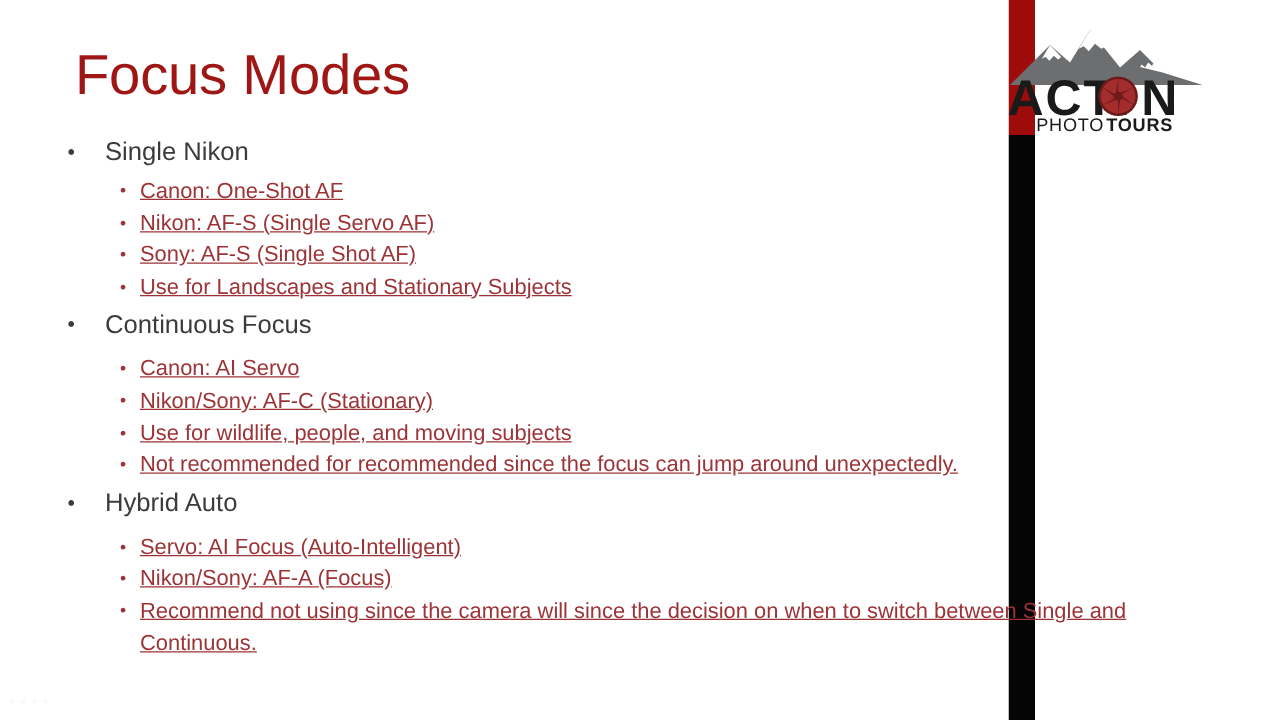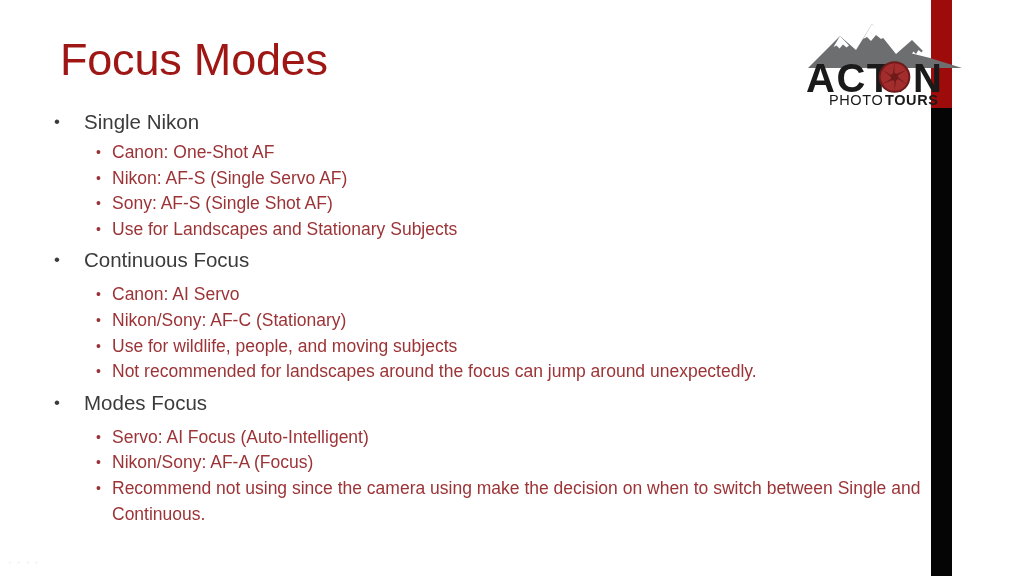--- a/index.html
+++ b/index.html
@@ -11,21 +11,21 @@
     width: 1024px;
     height: 576px;
     overflow: hidden;
     font-family: "Liberation Sans", sans-serif;
     position: relative;
   }
 
   #slide {
     position: absolute;
     left: 0; top: 0;
-    width: 952px;
+    width: 828px;
     height: 576px;
     background: #ffffff;
   }
 
   
   .edge-bar {
     position: absolute;
     right: 0;
     width: 21px;
   }
@@ -101,21 +101,21 @@
     font-size: 17.5px;
     line-height: 25.6px;
     padding-left: 48px;
   }
   .lvl2 .bullet {
     width: 16px;
     flex: 0 0 16px;
     font-size: 14px;
     line-height: 25.6px;
   }
-  .lvl2 .txt { flex: 1 1 auto; }
+  .lvl2 .txt { flex: 1 1 auto; text-decoration: underline; }
 
   .gap-sm { height: 4px; }
 
   
   .artifact {
     position: absolute;
     left: 8px;
     top: 556px;
     width: 64px;
     height: 12px;
@@ -214,45 +214,45 @@
         <div class="lvl2">
           <span class="bullet">•</span>
           <span class="txt">Nikon/Sony: AF-C (Stationary)</span>
         </div>
         <div class="lvl2">
           <span class="bullet">•</span>
           <span class="txt">Use for wildlife, people, and moving subjects</span>
         </div>
         <div class="lvl2">
           <span class="bullet">•</span>
-          <span class="txt">Not recommended for landscapes around the focus can jump around unexpectedly.</span>
+          <span class="txt">Not recommended for recommended since the focus can jump around unexpectedly.</span>
         </div>
       </div>
     </div>
 
     <div class="gap-sm"></div>
 
     <div class="group">
       <div class="lvl1">
         <span class="bullet">•</span>
-        <span class="txt">Modes Focus</span>
+        <span class="txt">Hybrid Auto</span>
       </div>
       <div class="gap-sm"></div>
       <div class="sublist">
         <div class="lvl2">
           <span class="bullet">•</span>
           <span class="txt">Servo: AI Focus (Auto-Intelligent)</span>
         </div>
         <div class="lvl2">
           <span class="bullet">•</span>
           <span class="txt">Nikon/Sony:  AF-A (Focus)</span>
         </div>
         <div class="lvl2">
           <span class="bullet">•</span>
-          <span class="txt">Recommend not using since the camera using make the decision on when to switch between Single and Continuous.</span>
+          <span class="txt">Recommend not using since the camera will since the decision on when to switch between Single and Continuous.</span>
         </div>
       </div>
     </div>
 
   </div>
 
   <div class="artifact">••••</div>
 
 </div>
 

